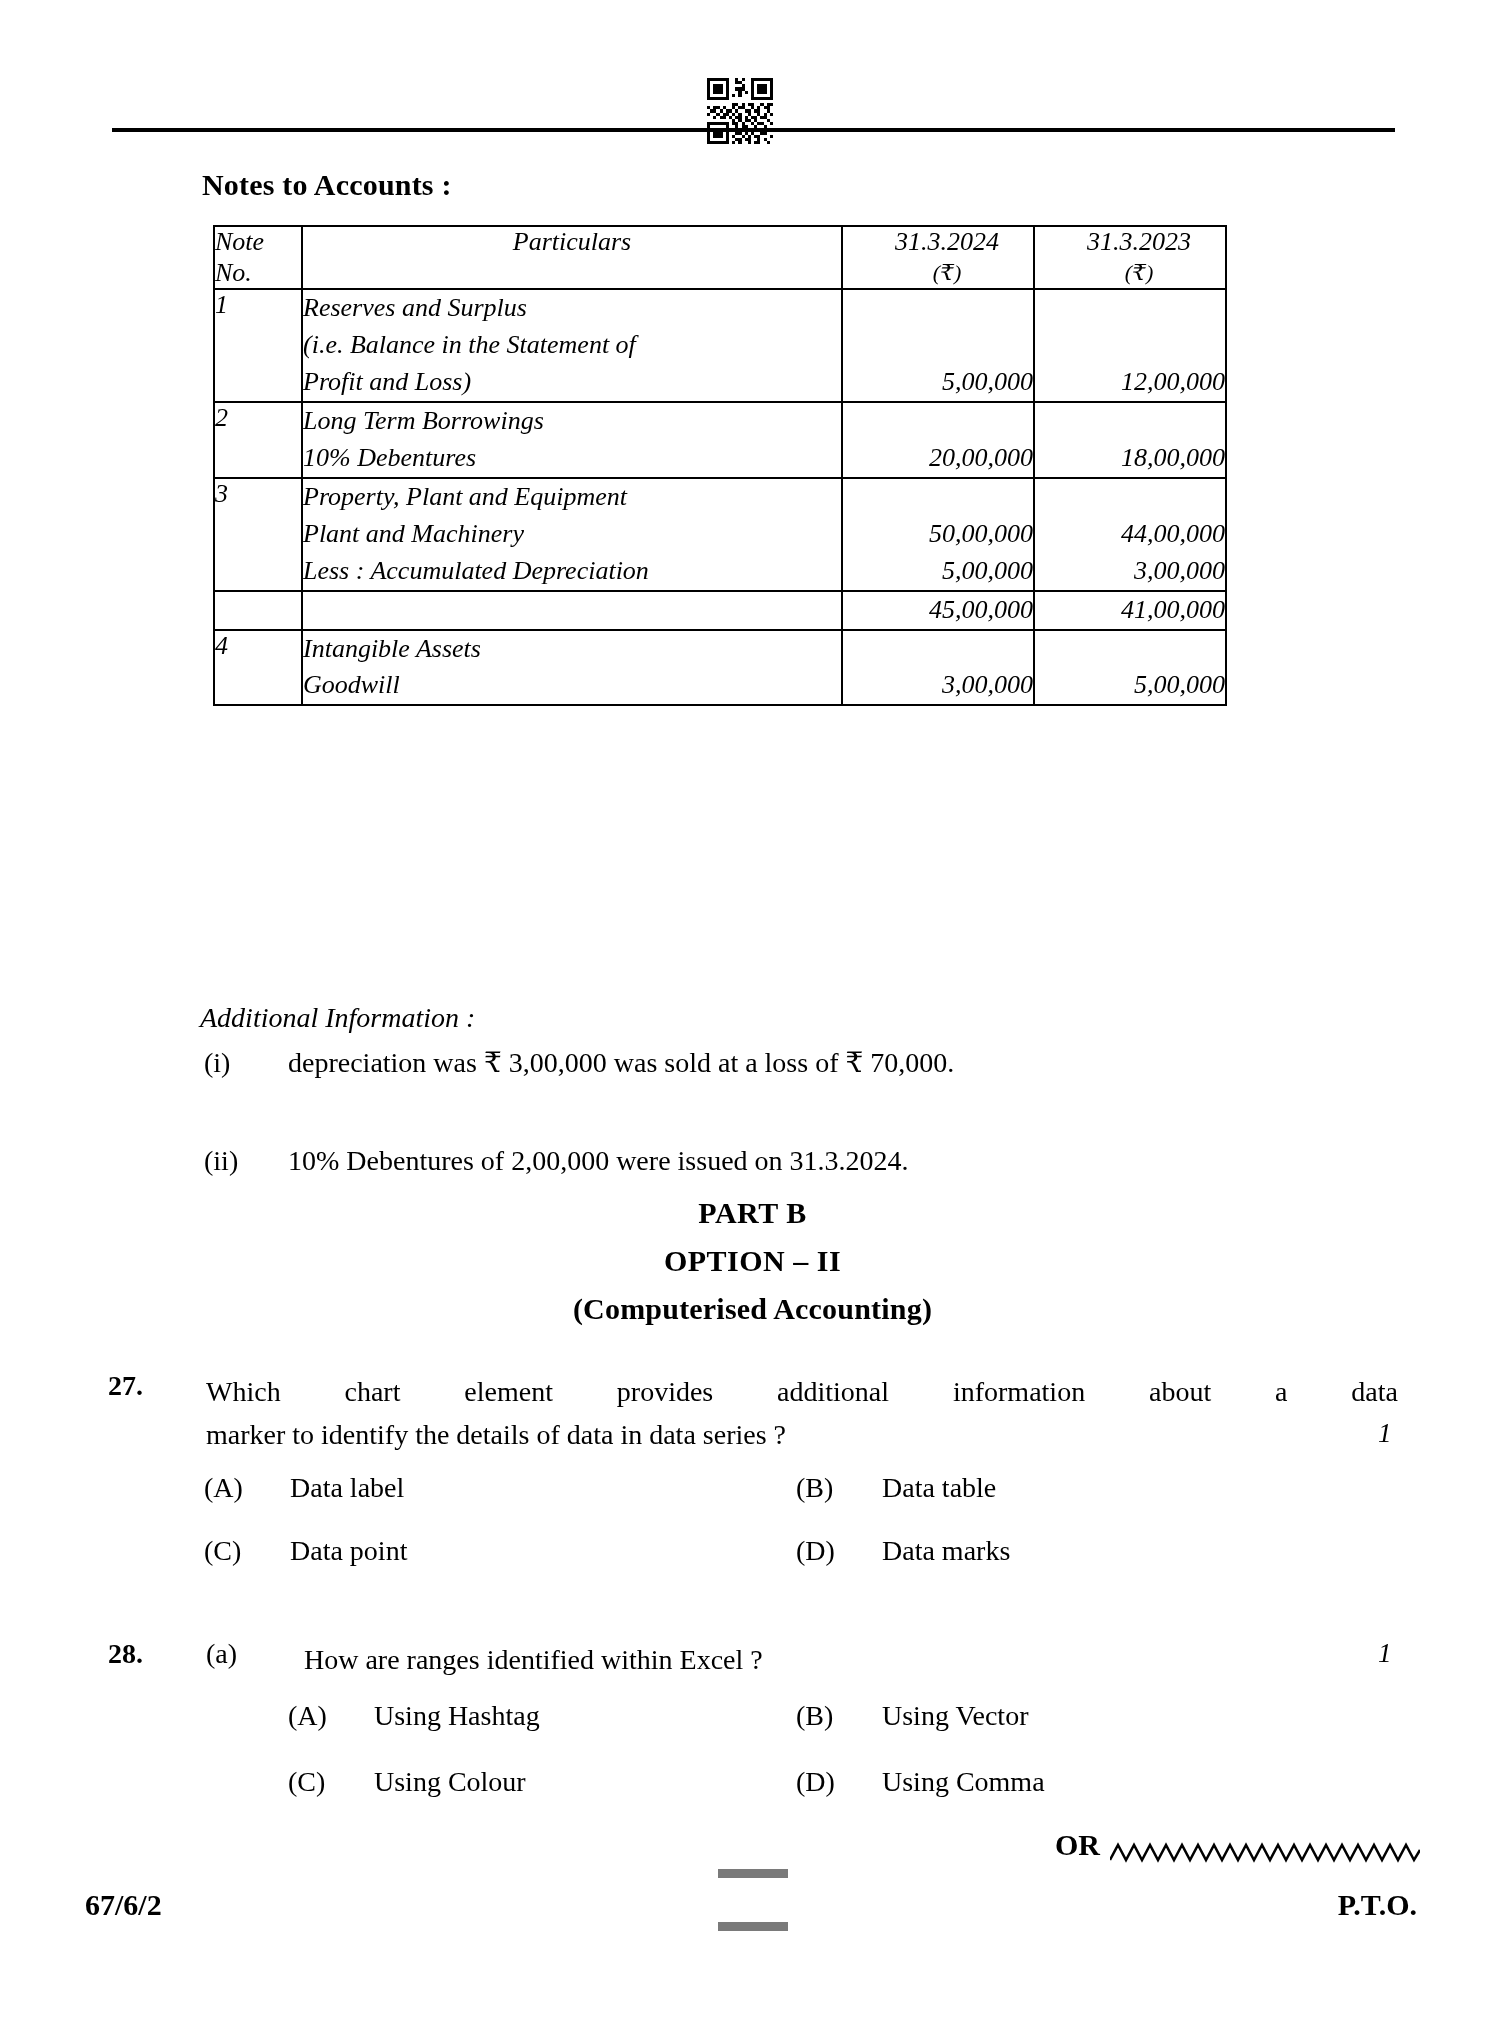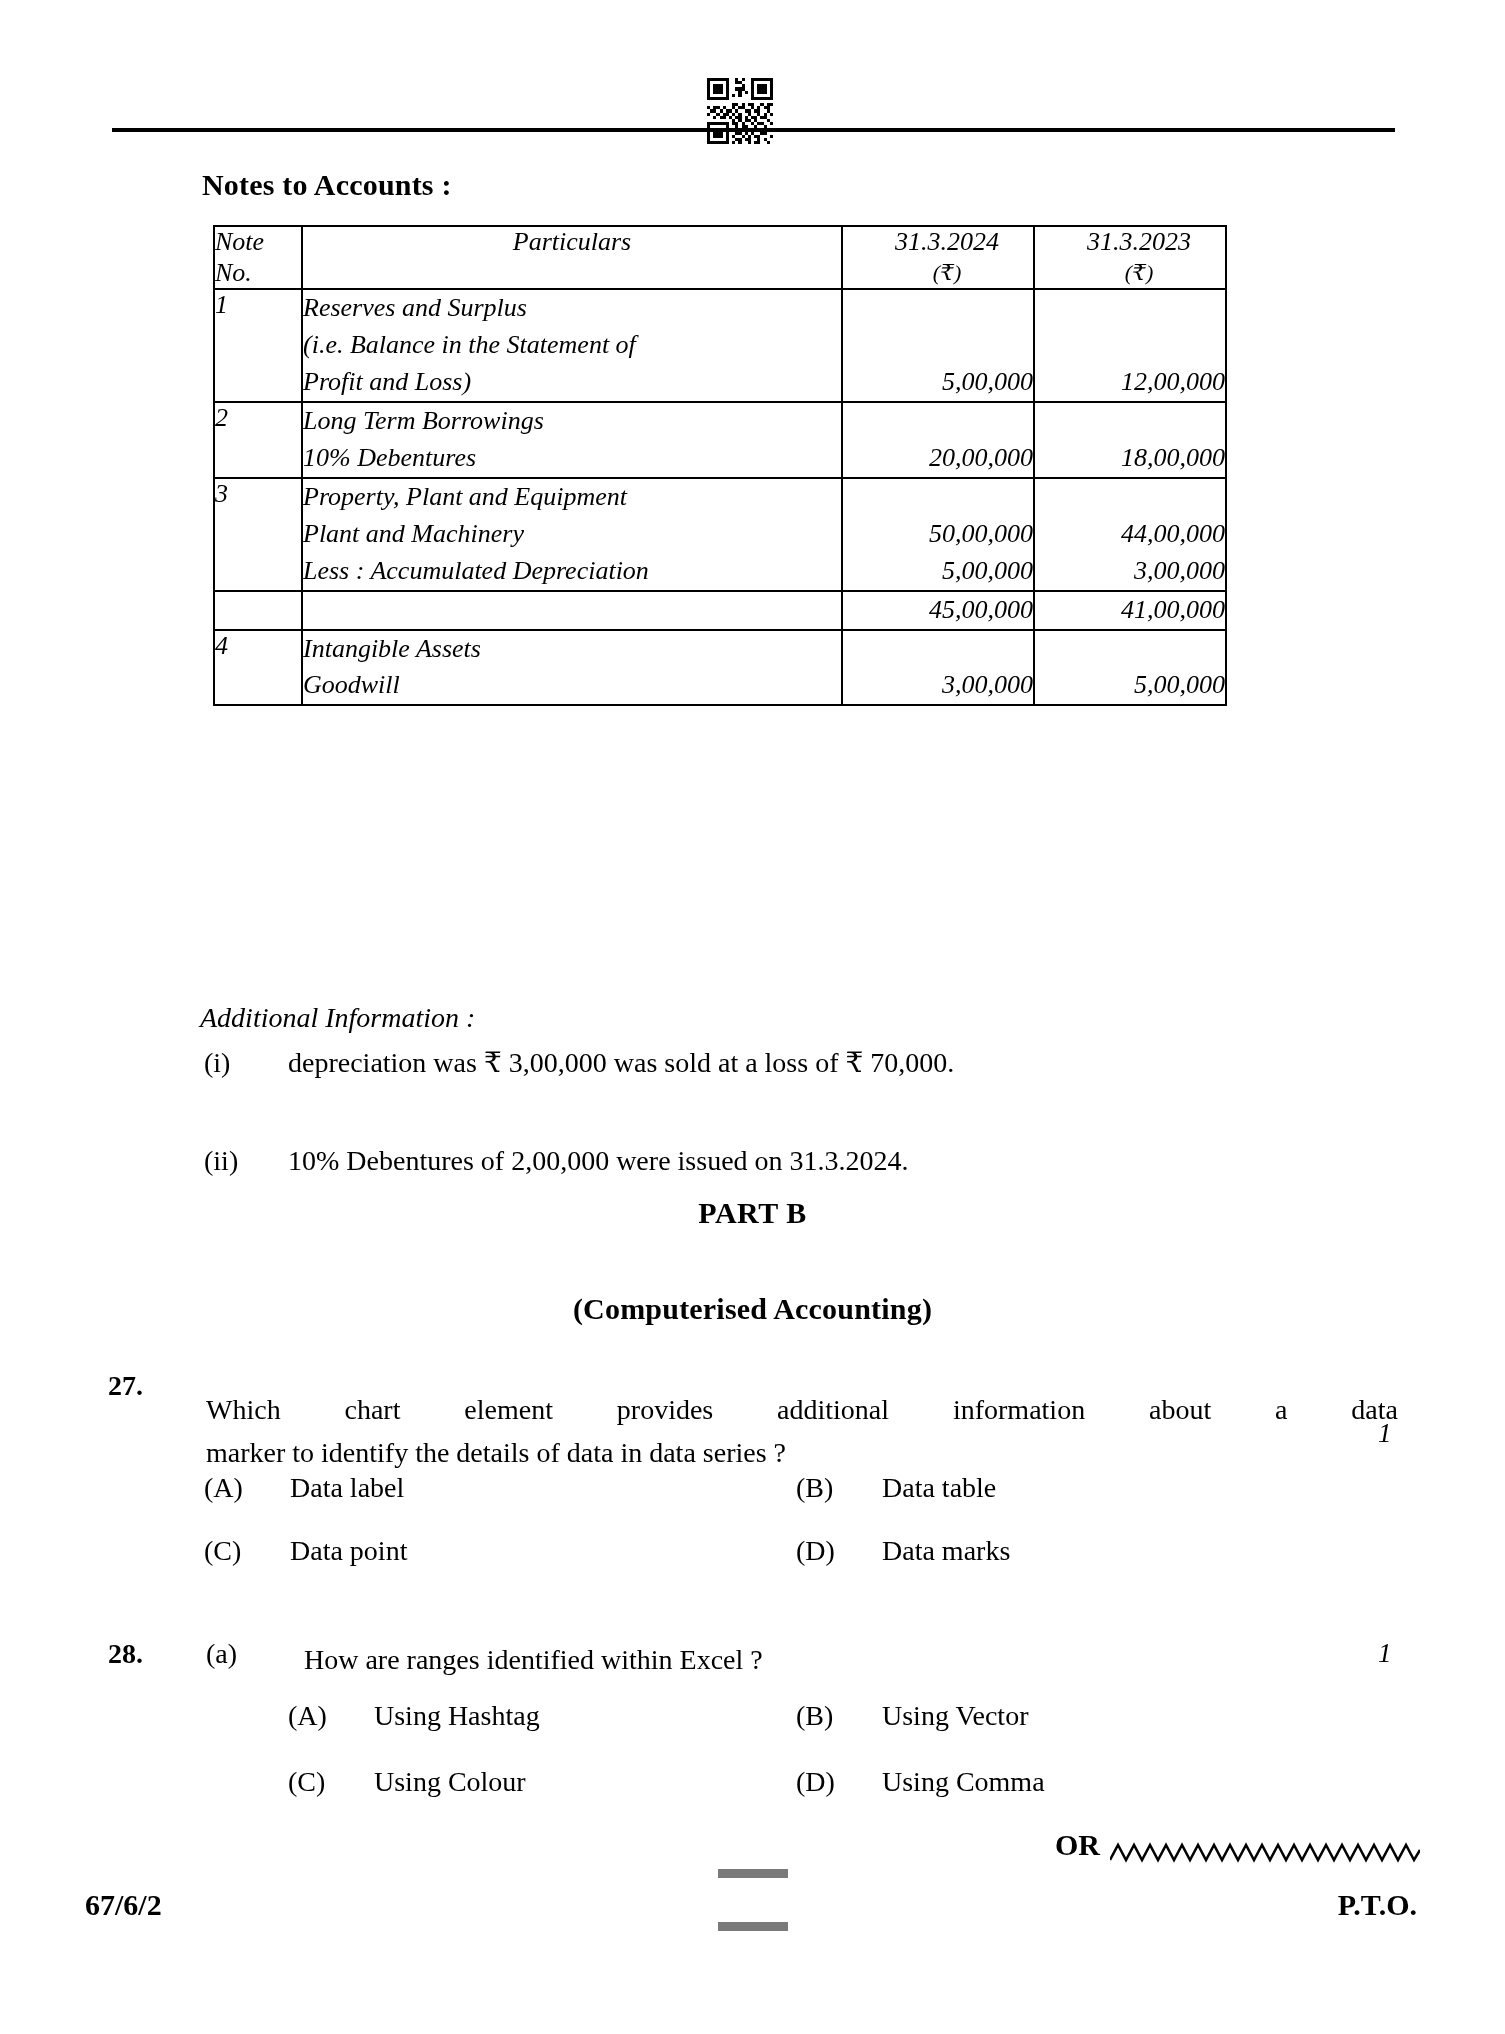--- a/index.html
+++ b/index.html
@@ -159,21 +159,20 @@
   .q-num {
     position: absolute;
     left: 0; top: 0;
     font-weight: bold;
     font-size: 28px;
   }
   .q-text {
     display: block;
     margin-left: 98px;
     line-height: 1.54;
-    margin-top: 18px;
   }
   .marks {
     position: absolute;
     font-style: italic;
     font-size: 27px;
   }
 
   #q27 { left: 108px; top: 1370px; width: 1290px; }
   #q27-marks { left: 1378px; top: 1418px; }
 
@@ -498,20 +497,21 @@
   </div>
 
   <div class="addl-item" id="addl-2">
     <span class="marker">(ii)</span>
     <span class="body">
       <span style="display:block">10% Debentures of 2,00,000 were issued on 31.3.2024.</span>
     </span>
   </div>
 
   <div class="part-heading" id="part-b">PART B</div>
+  <div class="part-heading" id="option-ii">OPTION – II</div>
   <div class="part-heading" id="comp-acc">(Computerised Accounting)</div>
 
   <div class="q-block" id="q27">
     <span class="q-num">27.</span>
     <span class="q-text">
       <span class="just" style="display:block">Which chart element provides additional information about a data</span>
       <span style="display:block">marker to identify the details of data in data series ?</span>
     </span>
   </div>
   <div class="marks" id="q27-marks">1</div>

